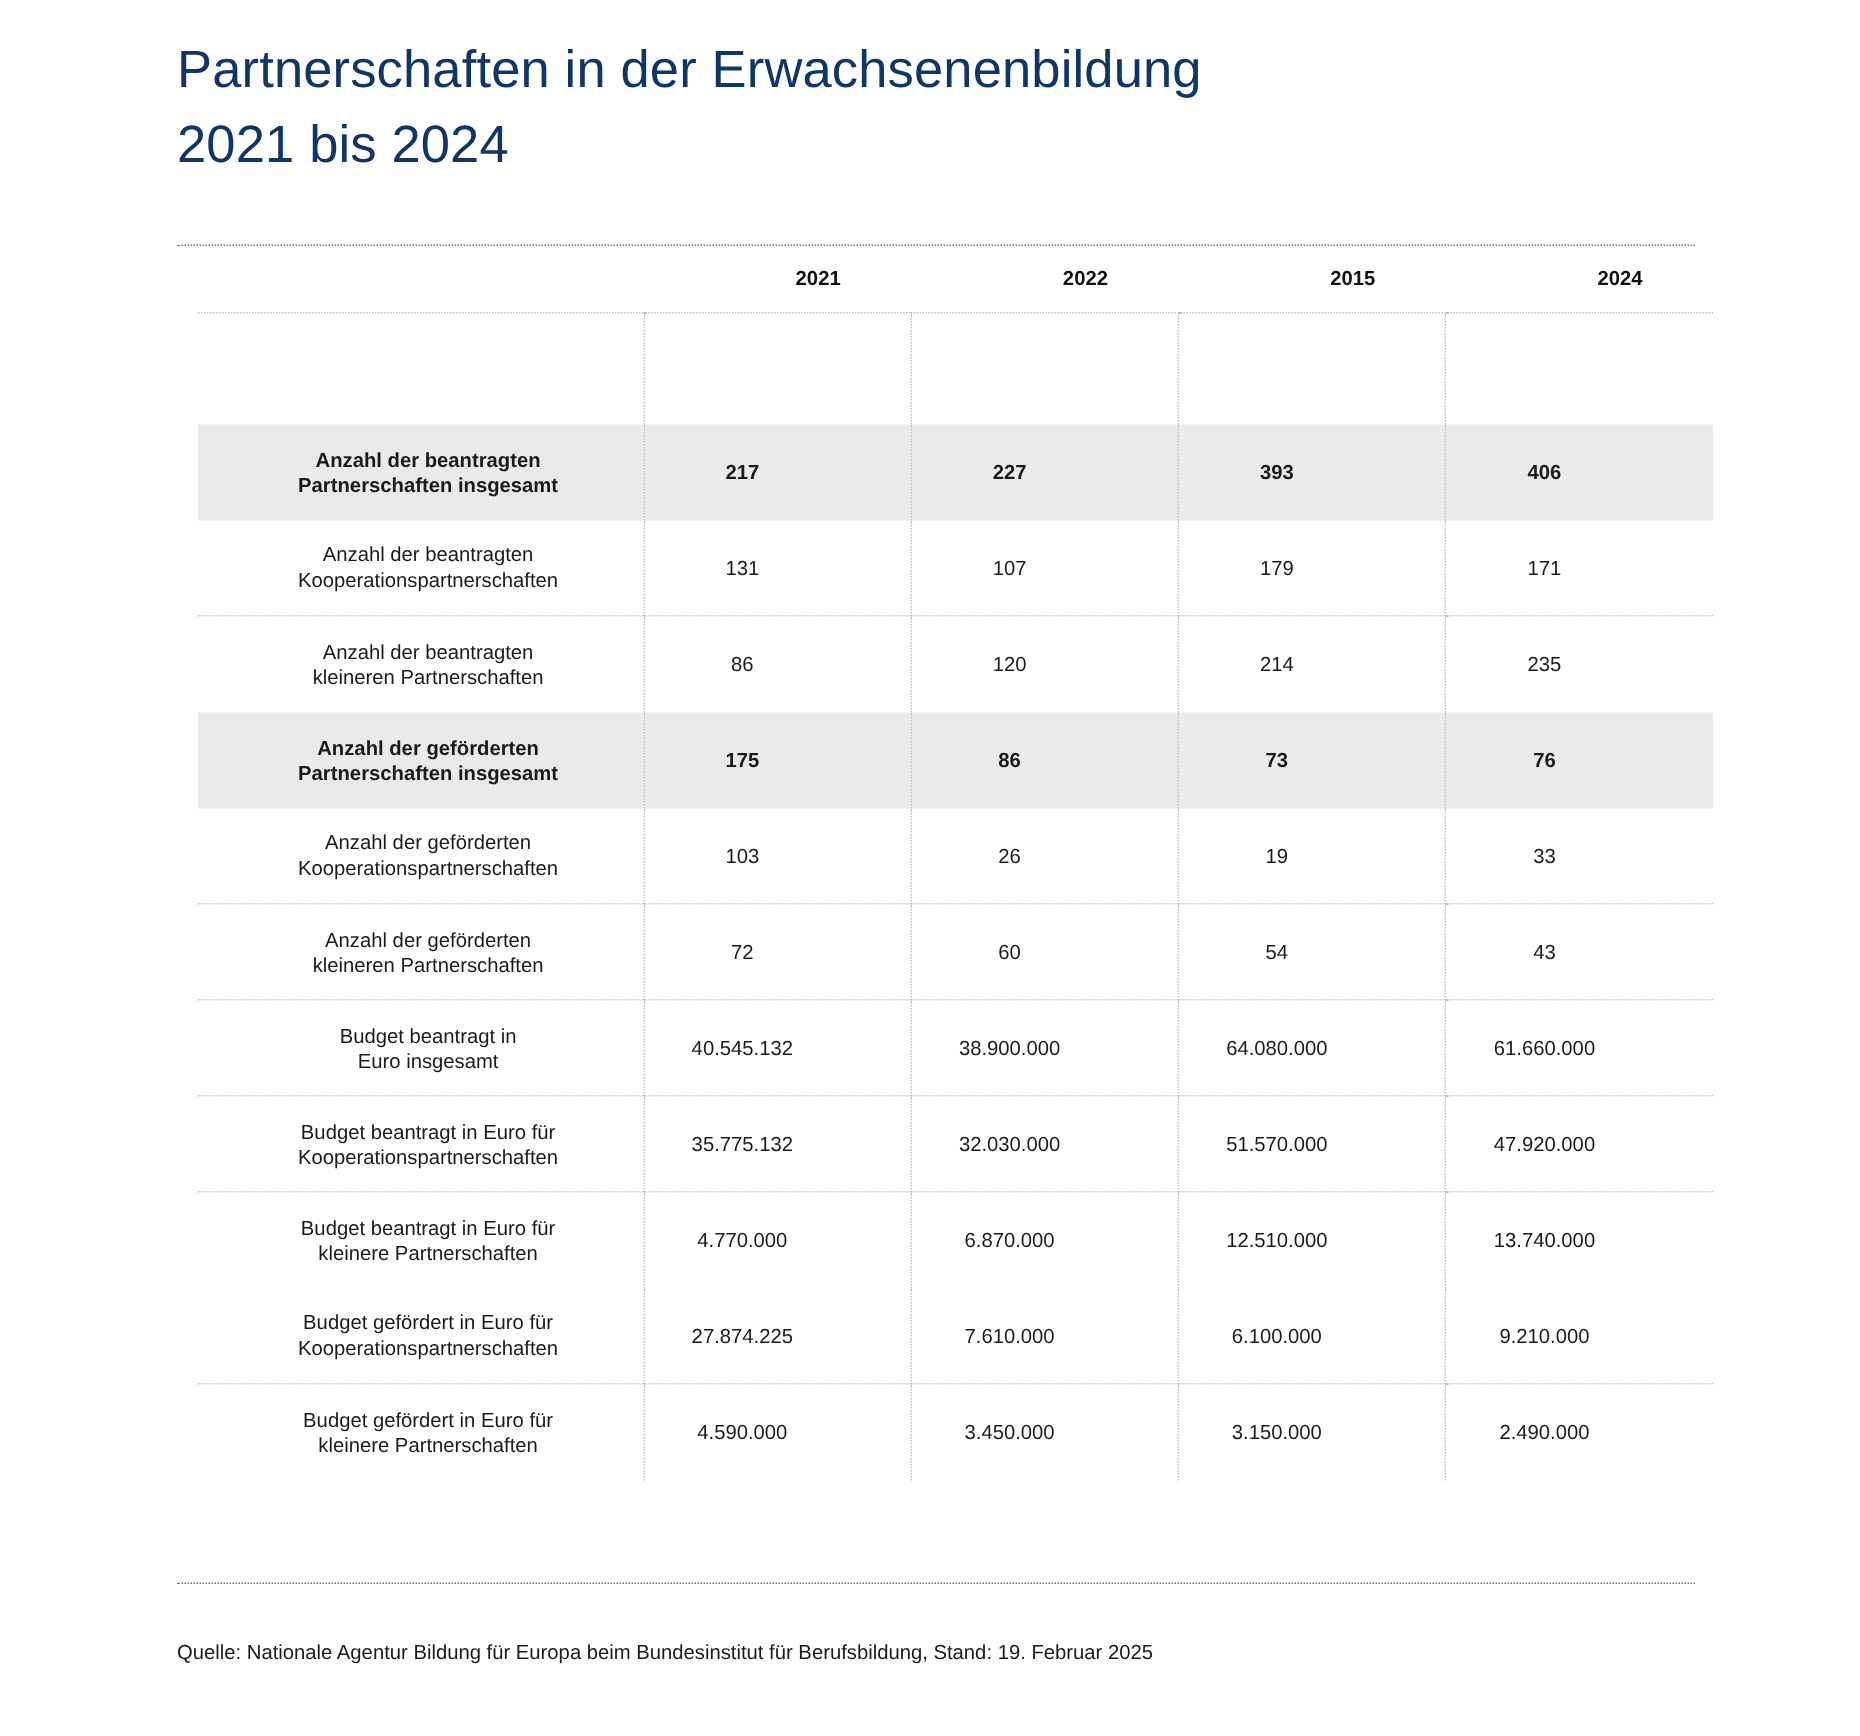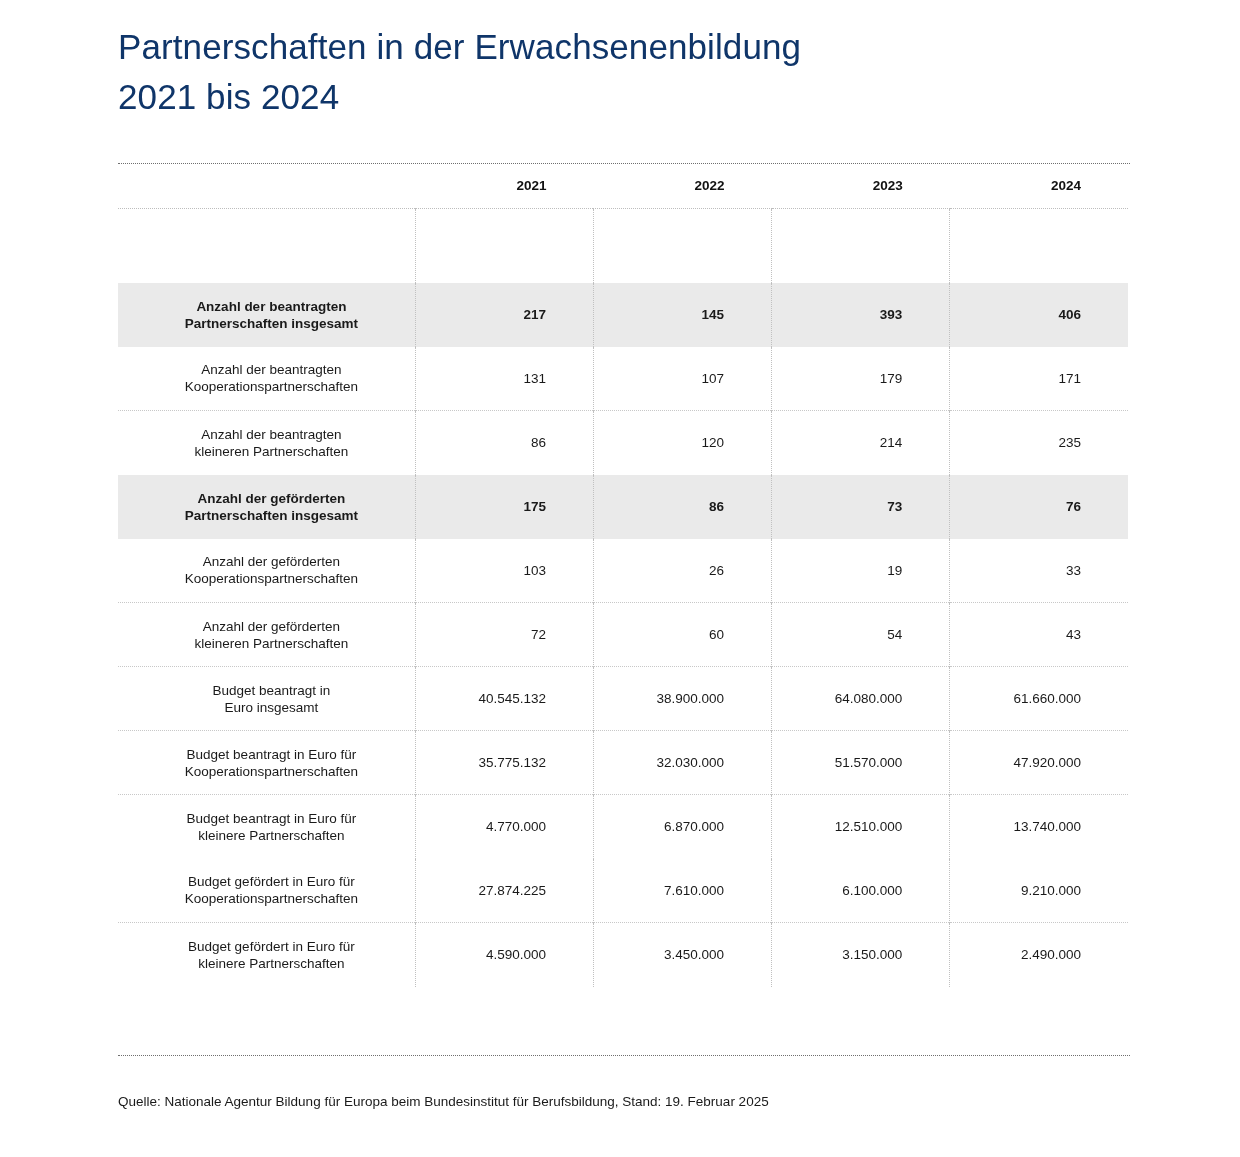--- a/index.html
+++ b/index.html
@@ -33,21 +33,21 @@
     line-height: 50px;
     font-weight: 400;
     color: #0f3569;
     letter-spacing: 0.1px;
     white-space: nowrap;
   }
 
   
   .table-wrap {
     position: absolute;
-    left: 118px;
+    left: 132px;
     top: 163px;
     width: 1010px;
   }
 
   table.data {
     width: 1010px;
     border-collapse: collapse;
     table-layout: fixed;
   }
 
@@ -106,21 +106,21 @@
     box-sizing: border-box;
   }
 
   td.label {
     text-align: center;
     padding-left: 18px;
     padding-right: 8px;
     line-height: 17px;
   }
   td.value {
-    text-align: right;
+    text-align: center;
     padding-right: 47px;
   }
 
   tr.row { height: 64px; }
 
   tr.hl td {
     background: #eaeaea;
     font-weight: bold;
   }
 
@@ -167,21 +167,21 @@
         <col class="c-val">
         <col class="c-val">
         <col class="c-val">
         <col class="c-val">
       </colgroup>
       <thead>
         <tr class="head-row">
           <th class="lbl"></th>
           <th>2021</th>
           <th>2022</th>
-          <th>2023</th>
+          <th>2015</th>
           <th>2024</th>
         </tr>
         <tr class="sep-light">
           <td></td>
             <td></td>
             <td></td>
             <td></td>
             <td></td>
         </tr>
         <tr class="spacer">
@@ -192,21 +192,21 @@
           <td class="vline"></td>
         </tr>
       </thead>
       <tbody id="table-body">
           <tr class="row hl">
             <td class="label">
               <span class="lbl-line">Anzahl der beantragten</span>
               <span class="lbl-line">Partnerschaften insgesamt</span>
             </td>
             <td class="value vline">217</td>
-            <td class="value vline">145</td>
+            <td class="value vline">227</td>
             <td class="value vline">393</td>
             <td class="value vline">406</td>
           </tr>
           <tr class="row">
             <td class="label">
               <span class="lbl-line">Anzahl der beantragten</span>
               <span class="lbl-line">Kooperationspartnerschaften</span>
             </td>
             <td class="value vline">131</td>
             <td class="value vline">107</td>

